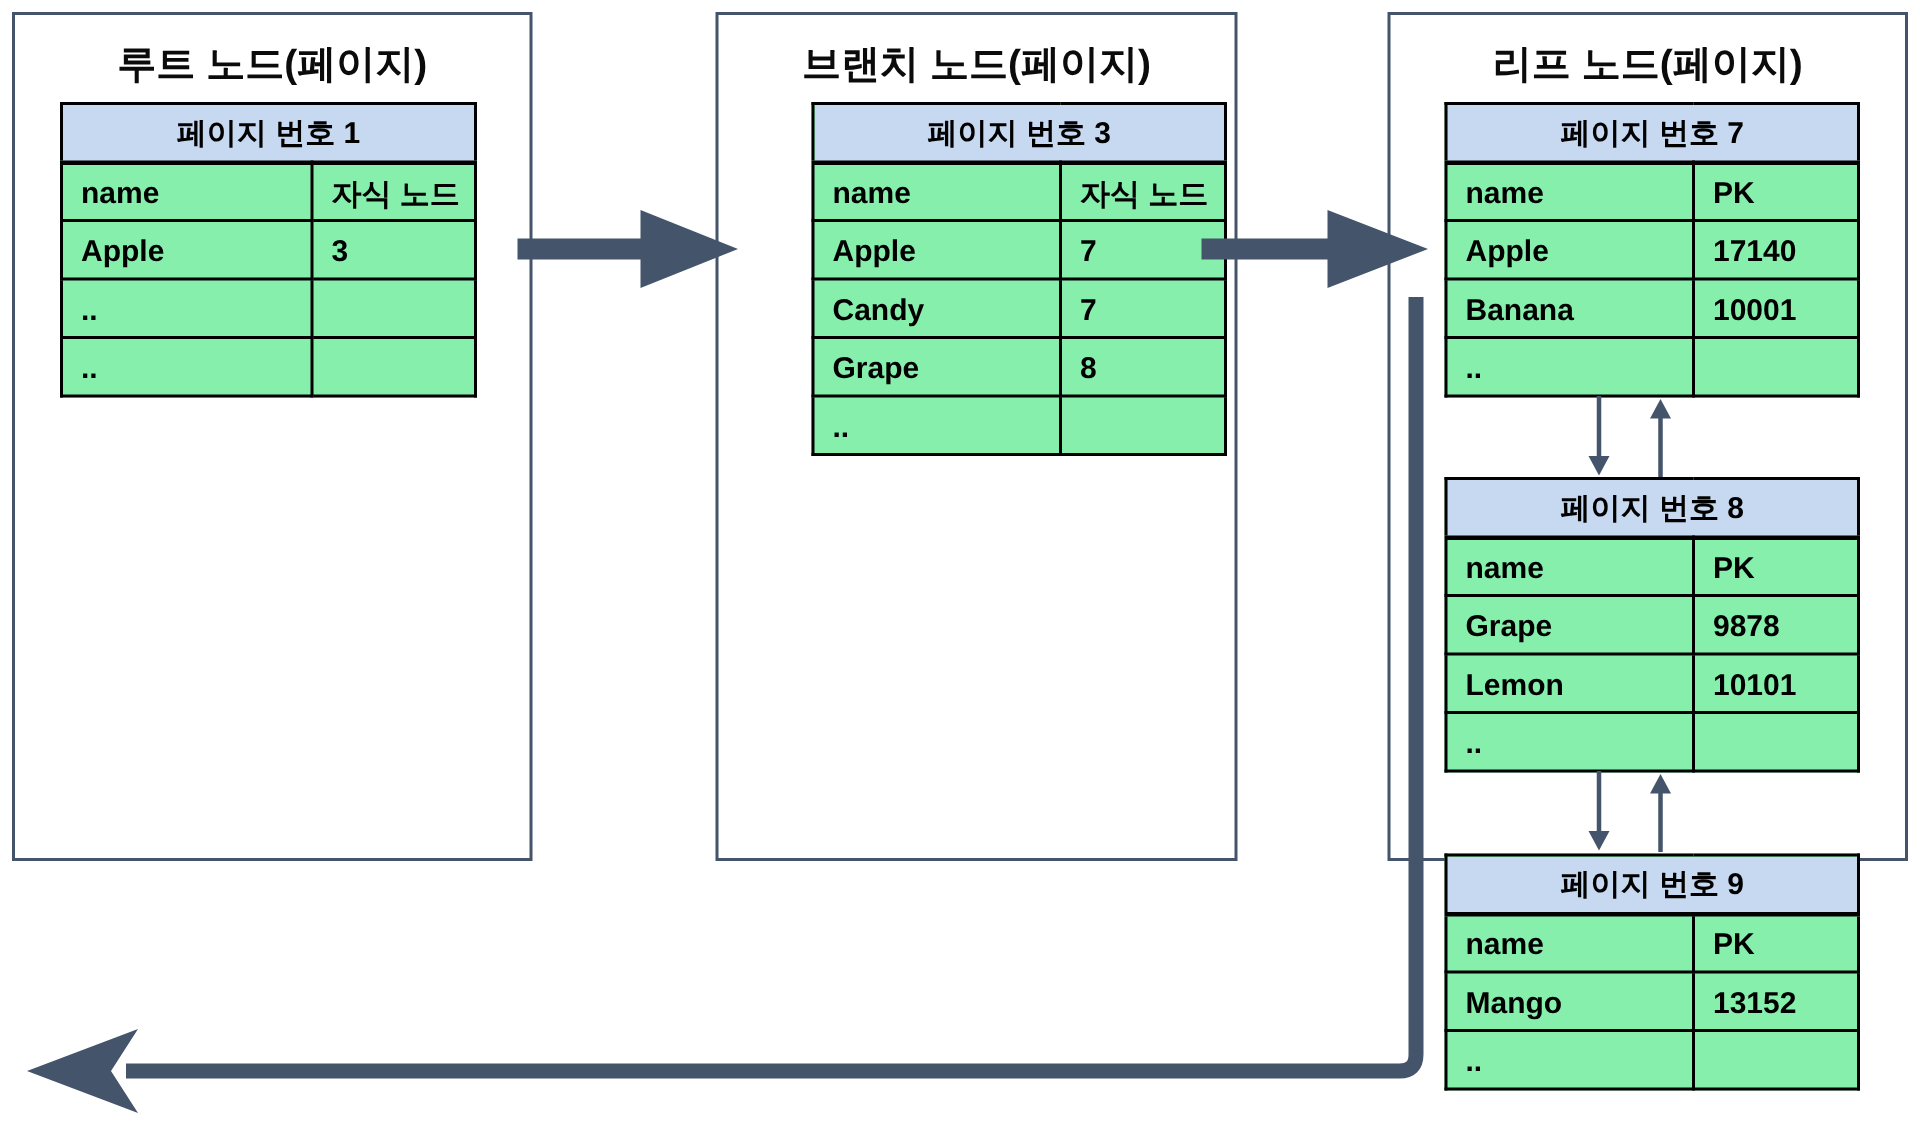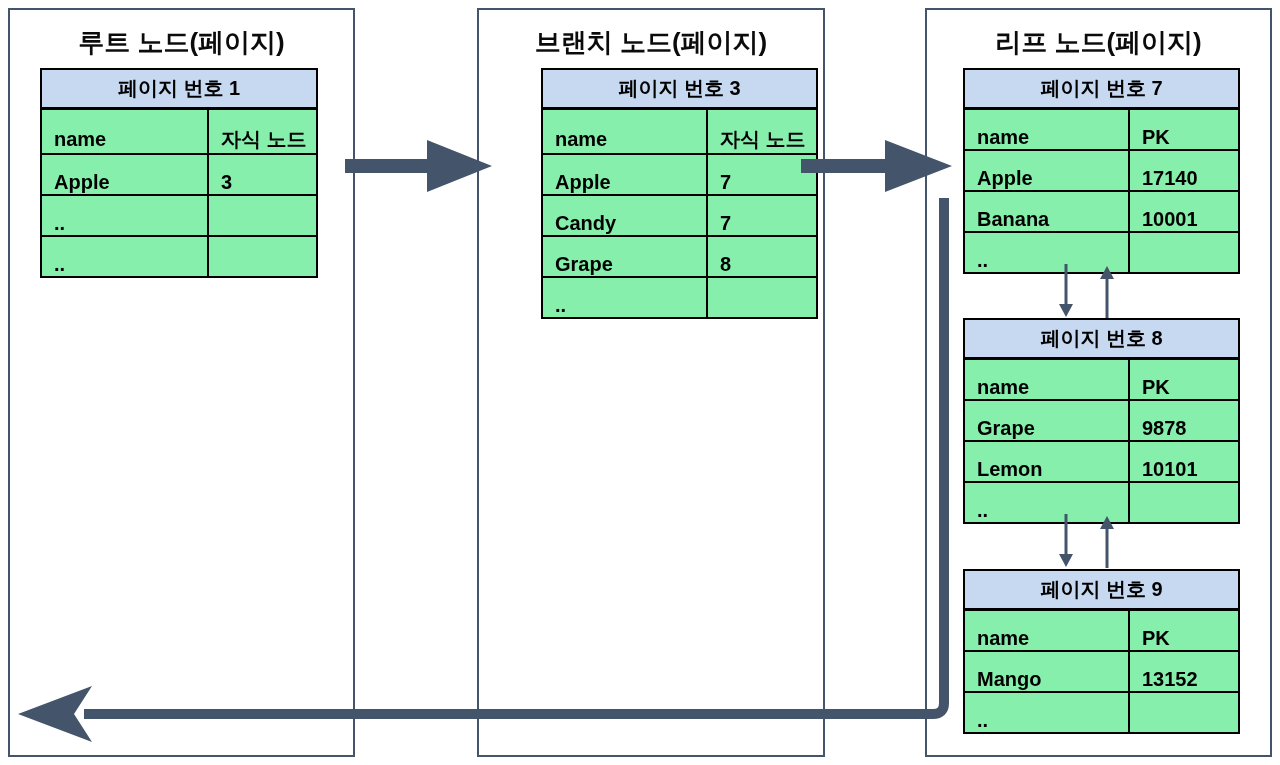--- a/index.html
+++ b/index.html
@@ -6,21 +6,21 @@
   body {
     width: 1280px; height: 765px;
     background: #ffffff;
     position: relative;
     overflow: hidden;
     font-family: "Liberation Sans", "DejaVu Sans", sans-serif;
   }
   .canvas { position: absolute; left: 0; top: 0; width: 1280px; height: 765px; }
 
   .panel {
-    position: absolute; top: 8px; height: 749px;
+    position: absolute; top: 8px; height: 566px;
     box-sizing: border-box;
     border: 2px solid var(--panel-border, #44546A);
     background: #ffffff;
   }
   #panel-root   { left: 8px;   width: 347px; }
   #panel-branch { left: 477px; width: 348px; }
   #panel-leaf   { left: 925px; width: 347px; }
 
   .panel-title {
     margin-top: 15px;
@@ -37,21 +37,21 @@
     table-layout: fixed;
     background: #86efac;
   }
   table.dtable td {
     box-sizing: border-box;
     border: 2px solid var(--table-border, #000000);
     height: 39px;
     font-size: 20px;
     font-weight: 700;
     color: #000000;
-    padding: 16px 4px 0 12px;
+    padding: 4px 4px 0 12px;
     vertical-align: middle;
     white-space: nowrap;
     overflow: hidden;
   }
   table.dtable td.hcell {
     background: var(--header-fill, #C6D9F0);
     text-align: center;
     padding: 0;
     border-bottom: 3px solid var(--table-border, #000000);
   }

